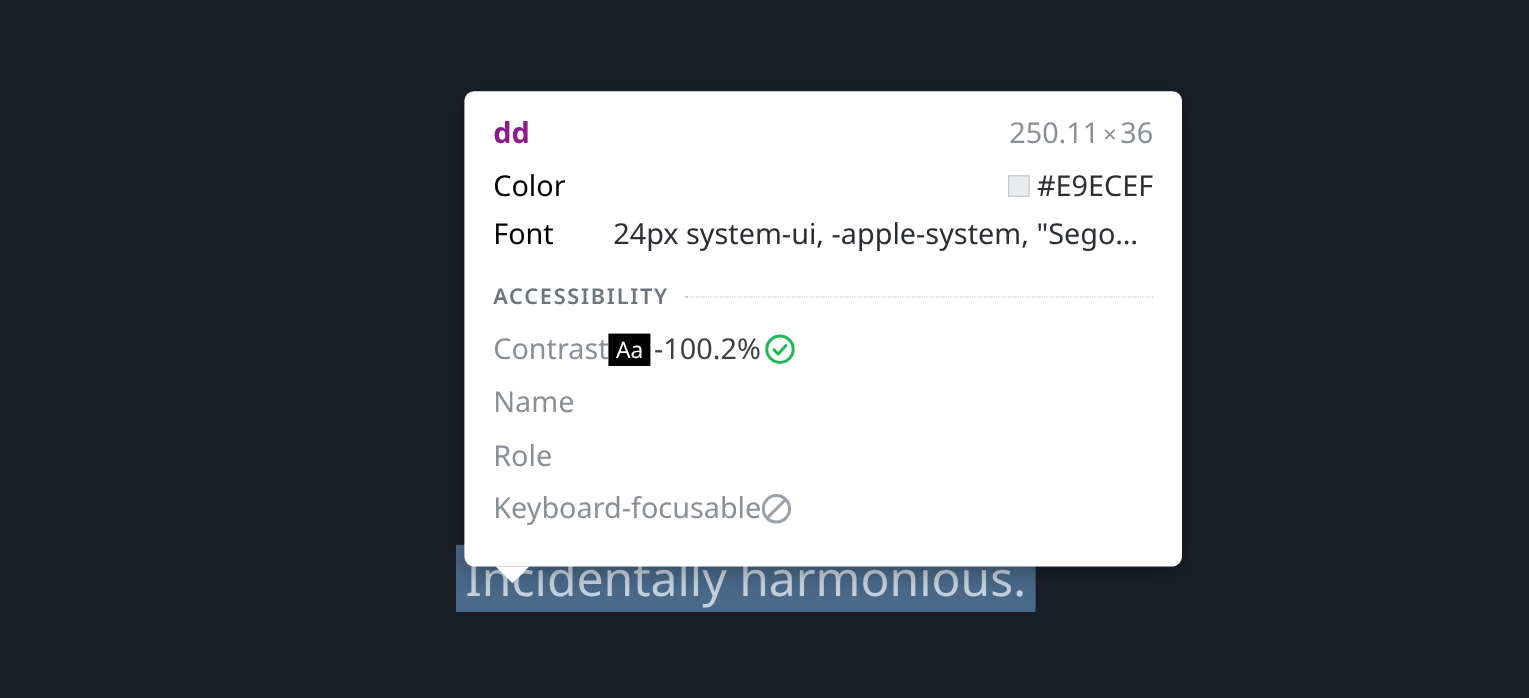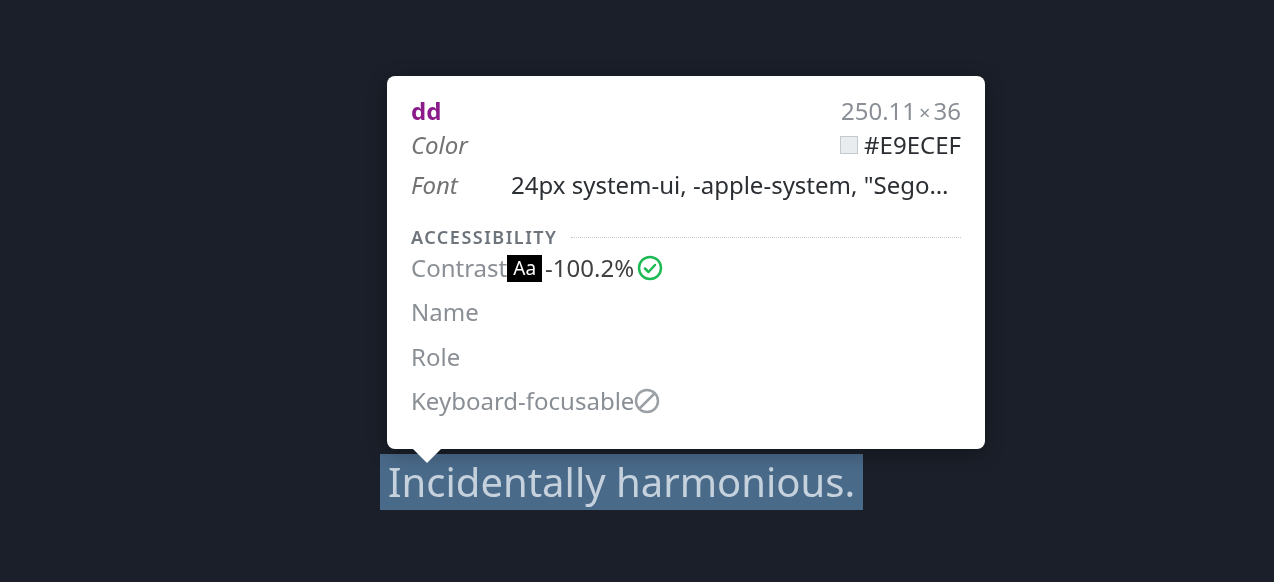--- a/index.html
+++ b/index.html
@@ -43,20 +43,21 @@
       width: 0;
       height: 0;
       border-left: 14px solid transparent;
       border-right: 14px solid transparent;
       border-top: 14px solid #ffffff;
     }
     .tooltip-header {
       display: flex;
       justify-content: space-between;
       align-items: baseline;
+      margin-bottom: 10px;
     }
     .element-tag {
       color: #8b1a8b;
       font-weight: 700;
       font-size: 24px;
     }
     .dimensions {
       color: #8a8f96;
       font-size: 24px;
     }
@@ -66,24 +67,23 @@
     }
     .info-row {
       display: flex;
       align-items: center;
       margin-bottom: 4px;
       font-size: 24px;
       line-height: 1.5;
       gap: 12px;
     }
     .info-label {
-      color: #737373;
+      color: #000000;
       width: 88px;
       flex-shrink: 0;
-      font-style: italic;
     }
     .info-value {
       color: #2b2f33;
       flex: 1;
       white-space: nowrap;
       overflow: hidden;
       text-overflow: ellipsis;
     }
     .color-swatch {
       display: inline-block;
@@ -105,21 +105,21 @@
     .color-value-wrap {
       display: flex;
       align-items: center;
       color: #2b2f33;
       padding-left: 22px;
     }
     .section-header {
       display: flex;
       align-items: center;
       margin-top: 22px;
-      margin-bottom: 0;
+      margin-bottom: 13px;
       justify-content: flex-end;
     }
     .section-title {
       color: #6e747c;
       font-size: 18px;
       font-weight: 600;
       letter-spacing: 1.5px;
       text-transform: uppercase;
       margin-right: 14px;
     }

